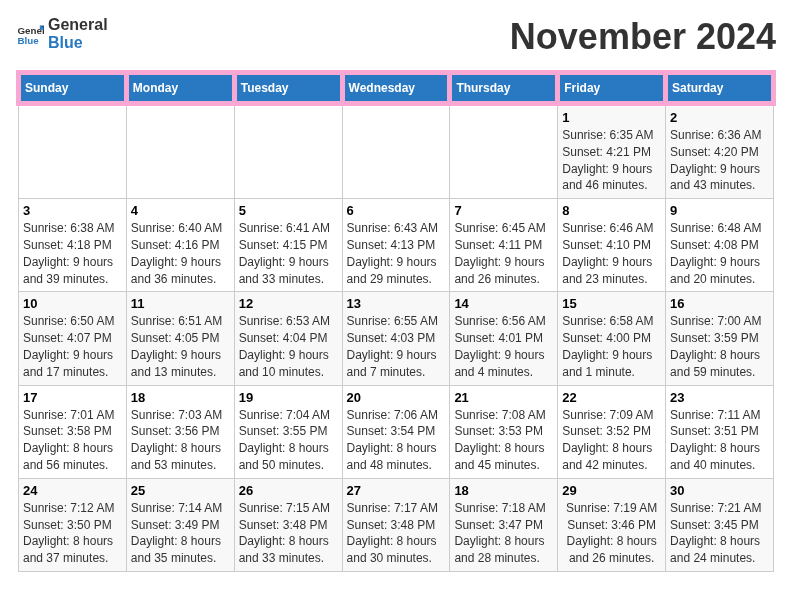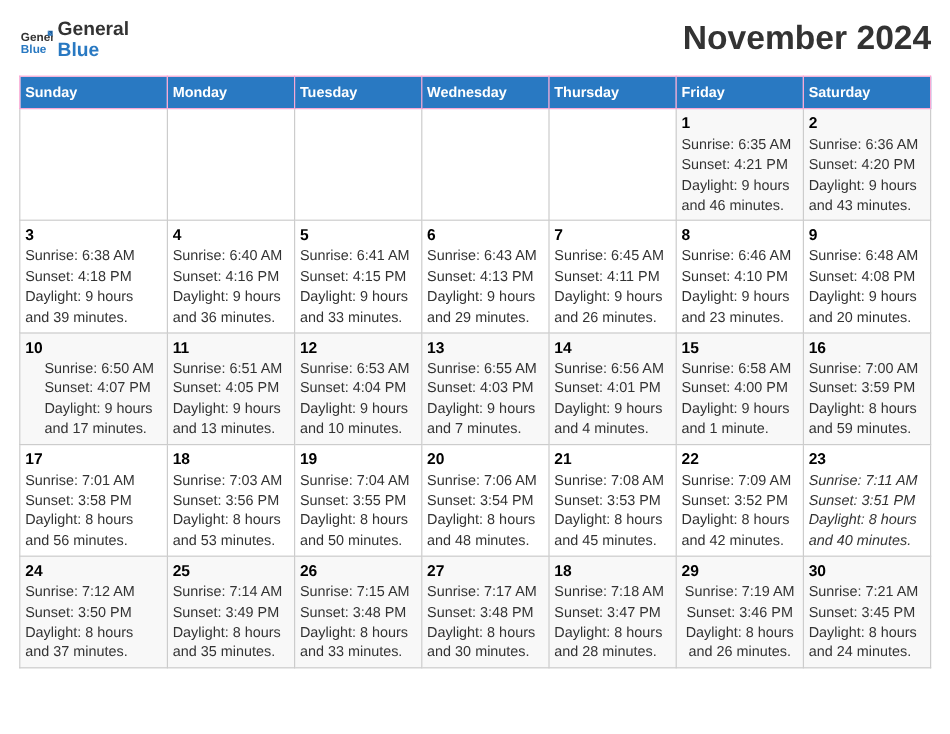--- a/index.html
+++ b/index.html
@@ -22,41 +22,41 @@
       gap: 4px;
     }
     .logo-icon {
       width: 28px;
       height: 28px;
     }
     .title-area {
       text-align: right;
     }
     .month-title {
-      font-size: 28px;
+      font-size: 36px;
       font-weight: bold;
       color: #333;
     }
     .subtitle {
       font-size: 15px;
       color: #555;
     }
     table {
       width: 100%;
       border-collapse: collapse;
       font-size: 11px;
     }
     thead tr th {
       background-color: #2979c2;
       color: #fff;
       padding: 6px 4px;
       text-align: left;
       font-size: 12px;
       font-weight: bold;
-      border: 1px solid #f9a8d4;
+      border: 5px solid #f9a8d4;
     }
     tbody tr td {
       border: 1px solid #ccc;
       padding: 4px;
       vertical-align: top;
       height: 80px;
       background: #fff;
     }
     tbody tr:nth-child(odd) td {
       background: #f8f8f8;
@@ -177,21 +177,21 @@
           <div class="day-num">9</div>
           <div class="day-detail" style="white-space: pre-line;">Sunrise: 6:48 AM
 Sunset: 4:08 PM
 Daylight: 9 hours
 and 20 minutes.</div>
         </td>
       </tr>
       <tr>
         <td>
           <div class="day-num">10</div>
-          <div class="day-detail" style="white-space: pre-line; margin-left: 16px;">Sunrise: 6:50 AM
+          <div class="day-detail" style="white-space: pre-line;">Sunrise: 6:50 AM
 Sunset: 4:07 PM
 Daylight: 9 hours
 and 17 minutes.</div>
         </td>
         <td>
           <div class="day-num">11</div>
           <div class="day-detail" style="white-space: pre-line;">Sunrise: 6:51 AM
 Sunset: 4:05 PM
 Daylight: 9 hours
 and 13 minutes.</div>
@@ -270,21 +270,21 @@
         </td>
         <td>
           <div class="day-num">22</div>
           <div class="day-detail" style="white-space: pre-line;">Sunrise: 7:09 AM
 Sunset: 3:52 PM
 Daylight: 8 hours
 and 42 minutes.</div>
         </td>
         <td>
           <div class="day-num">23</div>
-          <div class="day-detail" style="white-space: pre-line; font-style: italic;">Sunrise: 7:11 AM
+          <div class="day-detail" style="white-space: pre-line;">Sunrise: 7:11 AM
 Sunset: 3:51 PM
 Daylight: 8 hours
 and 40 minutes.</div>
         </td>
       </tr>
       <tr>
         <td>
           <div class="day-num">24</div>
           <div class="day-detail" style="white-space: pre-line;">Sunrise: 7:12 AM
 Sunset: 3:50 PM

